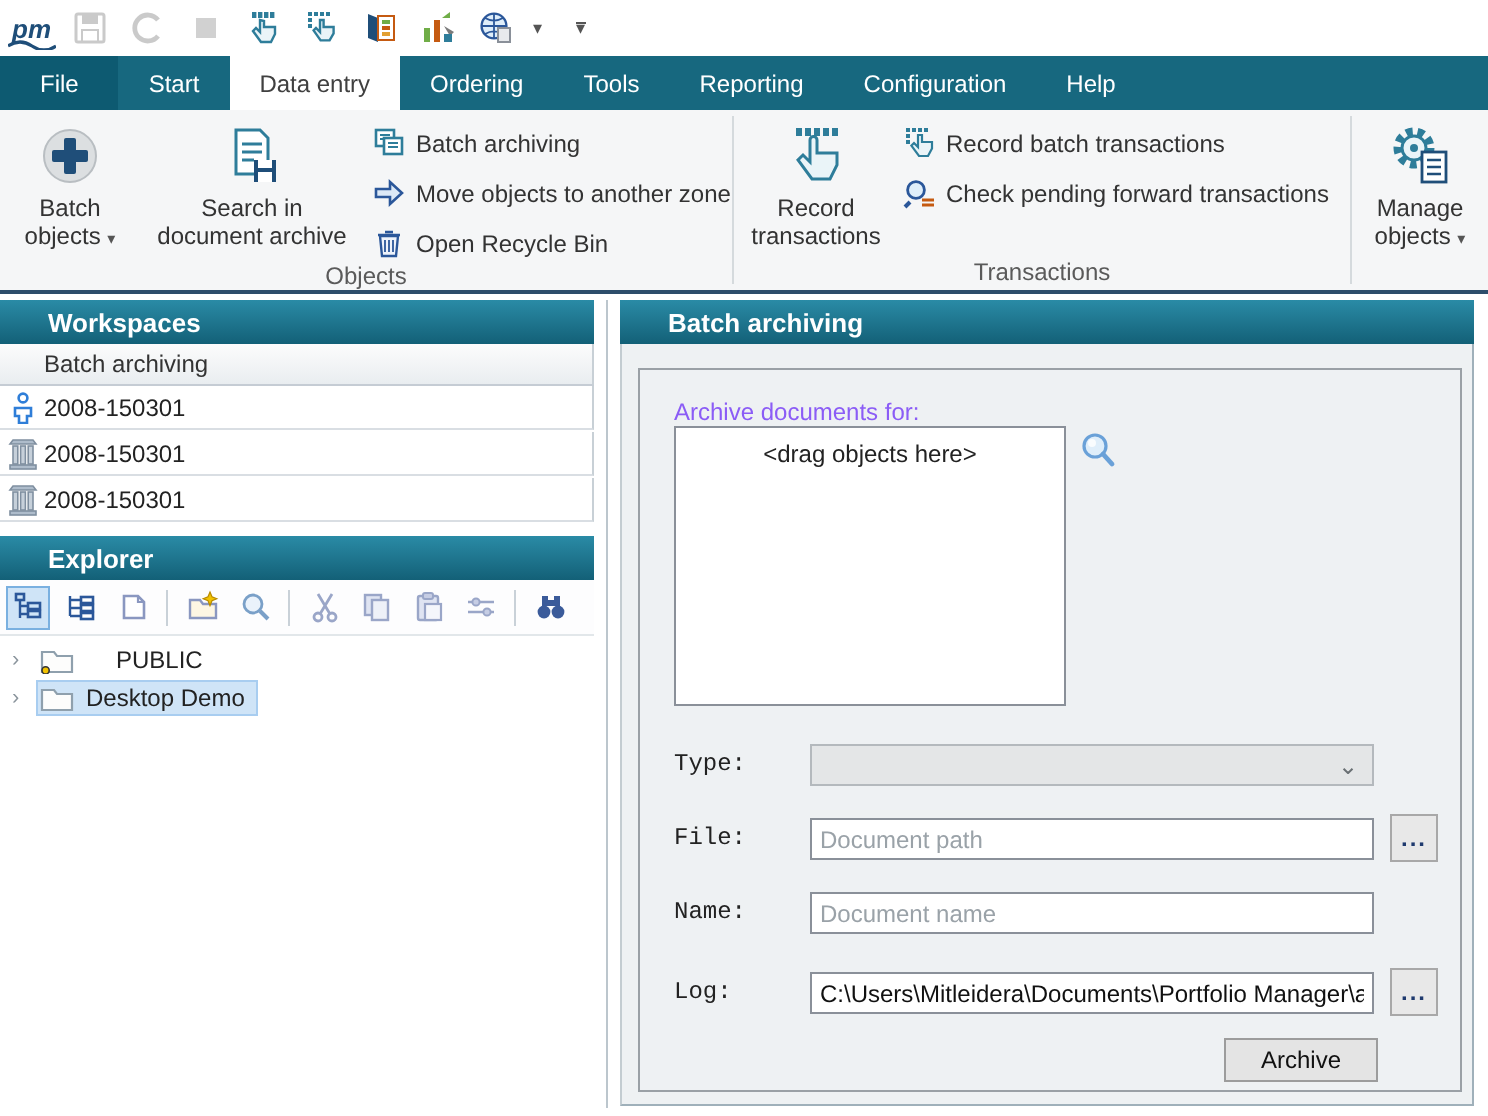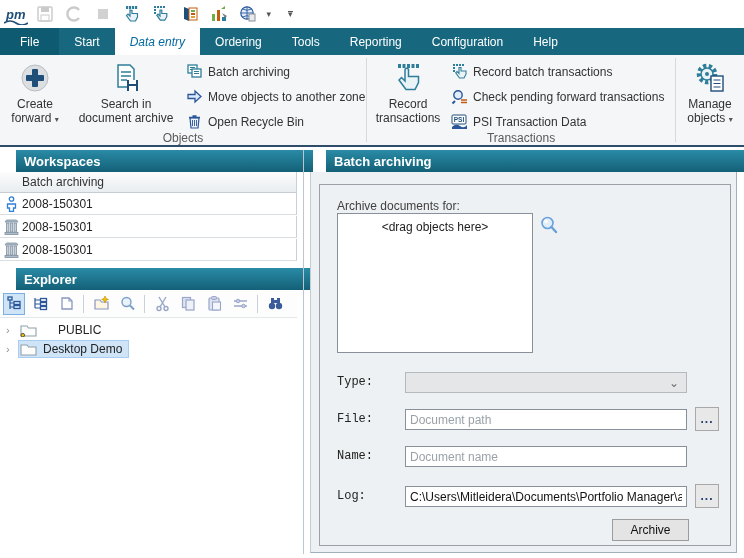--- a/index.html
+++ b/index.html
@@ -14,39 +14,39 @@
   .qat-ic svg { width:18px; height:18px; }
   .dim { opacity:.38; filter:grayscale(1); }
   #pm-logo { font-weight:bold; font-style:italic; color:#1f4e79; font-size:13px; line-height:1; position:relative; }
   #pm-logo .wave { position:absolute; left:-2px; bottom:-4px; width:24px; height:6px; }
   .dd-glyph { color:#555; font-size:9px; }
 
   
   #tabbar { left:0; top:28px; width:744px; height:27px; background:#17687f; display:flex; align-items:stretch; }
   .tab { display:flex; align-items:center; padding:0 15px; color:#fff; cursor:default; }
   .tab.file { background:#0d5a71; padding:0 20px;text-align:center; }
-  .tab.sel { background:#fff; color:#0369a1;font-style:italic; }
+  .tab.sel { background:#fff; color:#404040; }
 
   
   #ribbon { left:0; top:55px; width:744px; height:92px; background:#f5f6f7; border-bottom:2px solid #2d4d6b; display:flex; }
   .rgroup { display:flex; flex-direction:column; height:90px; }
   .rgroup .content { flex:1; display:flex; align-items:flex-start; padding-top:4px; }
   .rgroup .glabel { height:16px; text-align:center; color:#5a5a5a; font-size:12px; }
   .gsep { width:1px; height:84px; margin-top:3px; background:#d5dadd; }
   .bigbtn { display:flex; flex-direction:column; align-items:center; text-align:center; padding:3px 6px; cursor:default; }
   .bigbtn svg { width:32px; height:32px; margin-bottom:3px; }
   .bigbtn .blabel { line-height:14px; color:#333; }
   .smallcol { display:flex; flex-direction:column; justify-content:flex-start; gap:6px; padding-top:3px; }
   .smallbtn { display:flex; align-items:center; gap:5px; height:19px; color:#333; cursor:default; }
   .smallbtn svg { width:17px; height:17px; flex:0 0 auto; }
   .dd { font-size:8px; color:#555; }
 
   
   .phead { background:linear-gradient(#2a8ba6,#136077); color:#fff; font-weight:bold; font-size:13px;
-           display:flex; align-items:center; padding-left:8px;margin-left:16px; }
+           display:flex; align-items:center; padding-left:24px; }
 
   
   #ws-head { left:0; top:150px; width:297px; height:22px; }
   #ws-colhead { left:0; top:172px; width:297px; height:21px; background:linear-gradient(#fcfcfc,#e9edf0);
     border-bottom:1px solid #c5ccd4; border-right:1px solid #c8d0d6; display:flex; align-items:center; padding-left:22px; color:#333; }
   .ws-row { left:0; width:297px; height:22px; background:#fff; border-bottom:1px solid #d9dee3; border-right:1px solid #c8d0d6;
     display:flex; align-items:center; }
   .ws-row .ric { width:22px; display:flex; justify-content:center; }
   .ws-row .ric svg { width:15px; height:16px; }
 
@@ -67,21 +67,21 @@
   .tree-row .hl { display:flex; align-items:flex-end; gap:18px; padding:1px 3px 1px 1px; }
 
   
   #splitter { left:303px; top:150px; width:1px; height:404px; background:#bcc6cd; }
 
   
   #ba-head { left:310px; top:150px; width:427px; height:22px; }
   #ba-body { left:310px; top:172px; width:427px; height:381px; background:#eef1f3;
     border-left:1px solid #c3ccd1; border-right:1px solid #9fb0ba; border-bottom:1px solid #9fb0ba; }
   #ba-box { position:absolute; left:8px; top:12px; width:412px; height:362px; border:1px solid #9aa0a6; }
-  .flabel { position:absolute; left:17px; color:#404040; }
+  .flabel { position:absolute; left:17px; color:#8b5cf6; }
   #ba-archfor { top:14px; }
   #ba-list { position:absolute; left:17px; top:28px; width:196px; height:140px; background:#fff; border:1px solid #8a9099;
     text-align:center; padding-top:6px; color:#222; }
   #ba-search { position:absolute; left:219px; top:30px; width:20px; height:20px; }
   .frow-label { position:absolute; left:17px;font-family:Liberation Mono, monospace; }
   .ctl { position:absolute; left:85px; width:282px; height:21px; }
   select.ctl, .fakeselect { background:#e4e6e7; border:1px solid #b4b9bd; color:#6a7074; }
   .fakeselect { display:flex; align-items:center; justify-content:flex-end; padding-right:7px; font-size:10px; }
   input.ctl { background:#fff; border:1px solid #8a9099; padding:0 4px; font:12px "Liberation Sans",sans-serif; color:#111; }
   input.ctl::placeholder { color:#9aa2a8; opacity:1; }
@@ -186,21 +186,21 @@
   <div id="ribbon" class="abs">
 
     <div class="rgroup" style="width:366px;">
       <div class="content">
         <div class="bigbtn" style="width:70px;">
           <svg viewBox="0 0 32 32">
               <circle cx="16" cy="16" r="13" fill="#dcdfe1" stroke="#b9bec2"></circle>
               <rect x="13" y="7" width="6" height="18" rx="1" fill="#1f4e79"></rect>
               <rect x="7" y="13" width="18" height="6" rx="1" fill="#1f4e79"></rect>
             </svg>
-          <span class="blabel"><span>Create forward</span> <span class="dd">▾</span></span>
+          <span class="blabel"><span>Batch objects</span> <span class="dd">▾</span></span>
         </div>
         <div class="bigbtn" style="width:112px;">
           <svg viewBox="0 0 32 32">
               <path d="M8 3 h12 l4 4 v18 h-16 z" fill="#fff" stroke="#2e7d9a" stroke-width="1.5"></path>
               <path d="M11 10 h10 M11 14 h10 M11 18 h6" stroke="#2e7d9a" stroke-width="1.4"></path>
               <rect x="17" y="18" width="11" height="11" fill="#1f4e79"></rect>
               <rect x="19" y="18" width="7" height="4" fill="#fff"></rect>
               <rect x="19" y="24" width="7" height="5" fill="#fff"></rect>
             </svg>
           <span class="blabel">Search in document archive</span>
@@ -267,28 +267,20 @@
             <span>Record batch transactions</span>
           </div>
           <div class="smallbtn">
             <svg viewBox="0 0 17 17">
                 <circle cx="7" cy="7" r="4.2" fill="#dfeefa" stroke="#2b579a" stroke-width="1.4"></circle>
                 <path d="M4 13 L1.5 15.5" stroke="#2b579a" stroke-width="2"></path>
                 <path d="M10 12 h6 M10 14.5 h6" stroke="#c55a11" stroke-width="1.4"></path>
               </svg>
             <span>Check pending forward transactions</span>
           </div>
-          <div class="smallbtn">
-            <svg viewBox="0 0 17 17">
-                <rect x="1" y="2" width="14" height="9" rx="1" fill="#fff" stroke="#1f4e79"></rect>
-                <text x="8" y="9" font-size="6.5" font-weight="bold" fill="#1f4e79" text-anchor="middle" font-family="Liberation Sans, sans-serif">PSI</text>
-                <path d="M1 14 Q5 10 9 13 T16 12 V16 H1 z" fill="#2b579a"></path>
-              </svg>
-            <span>PSI Transaction Data</span>
-          </div>
         </div>
       </div>
       <div class="glabel">Transactions</div>
     </div>
 
     <div class="gsep"></div>
 
     <div class="rgroup" style="flex:1;">
       <div class="content" style="justify-content:center;">
         <div class="bigbtn" style="width:64px;">

